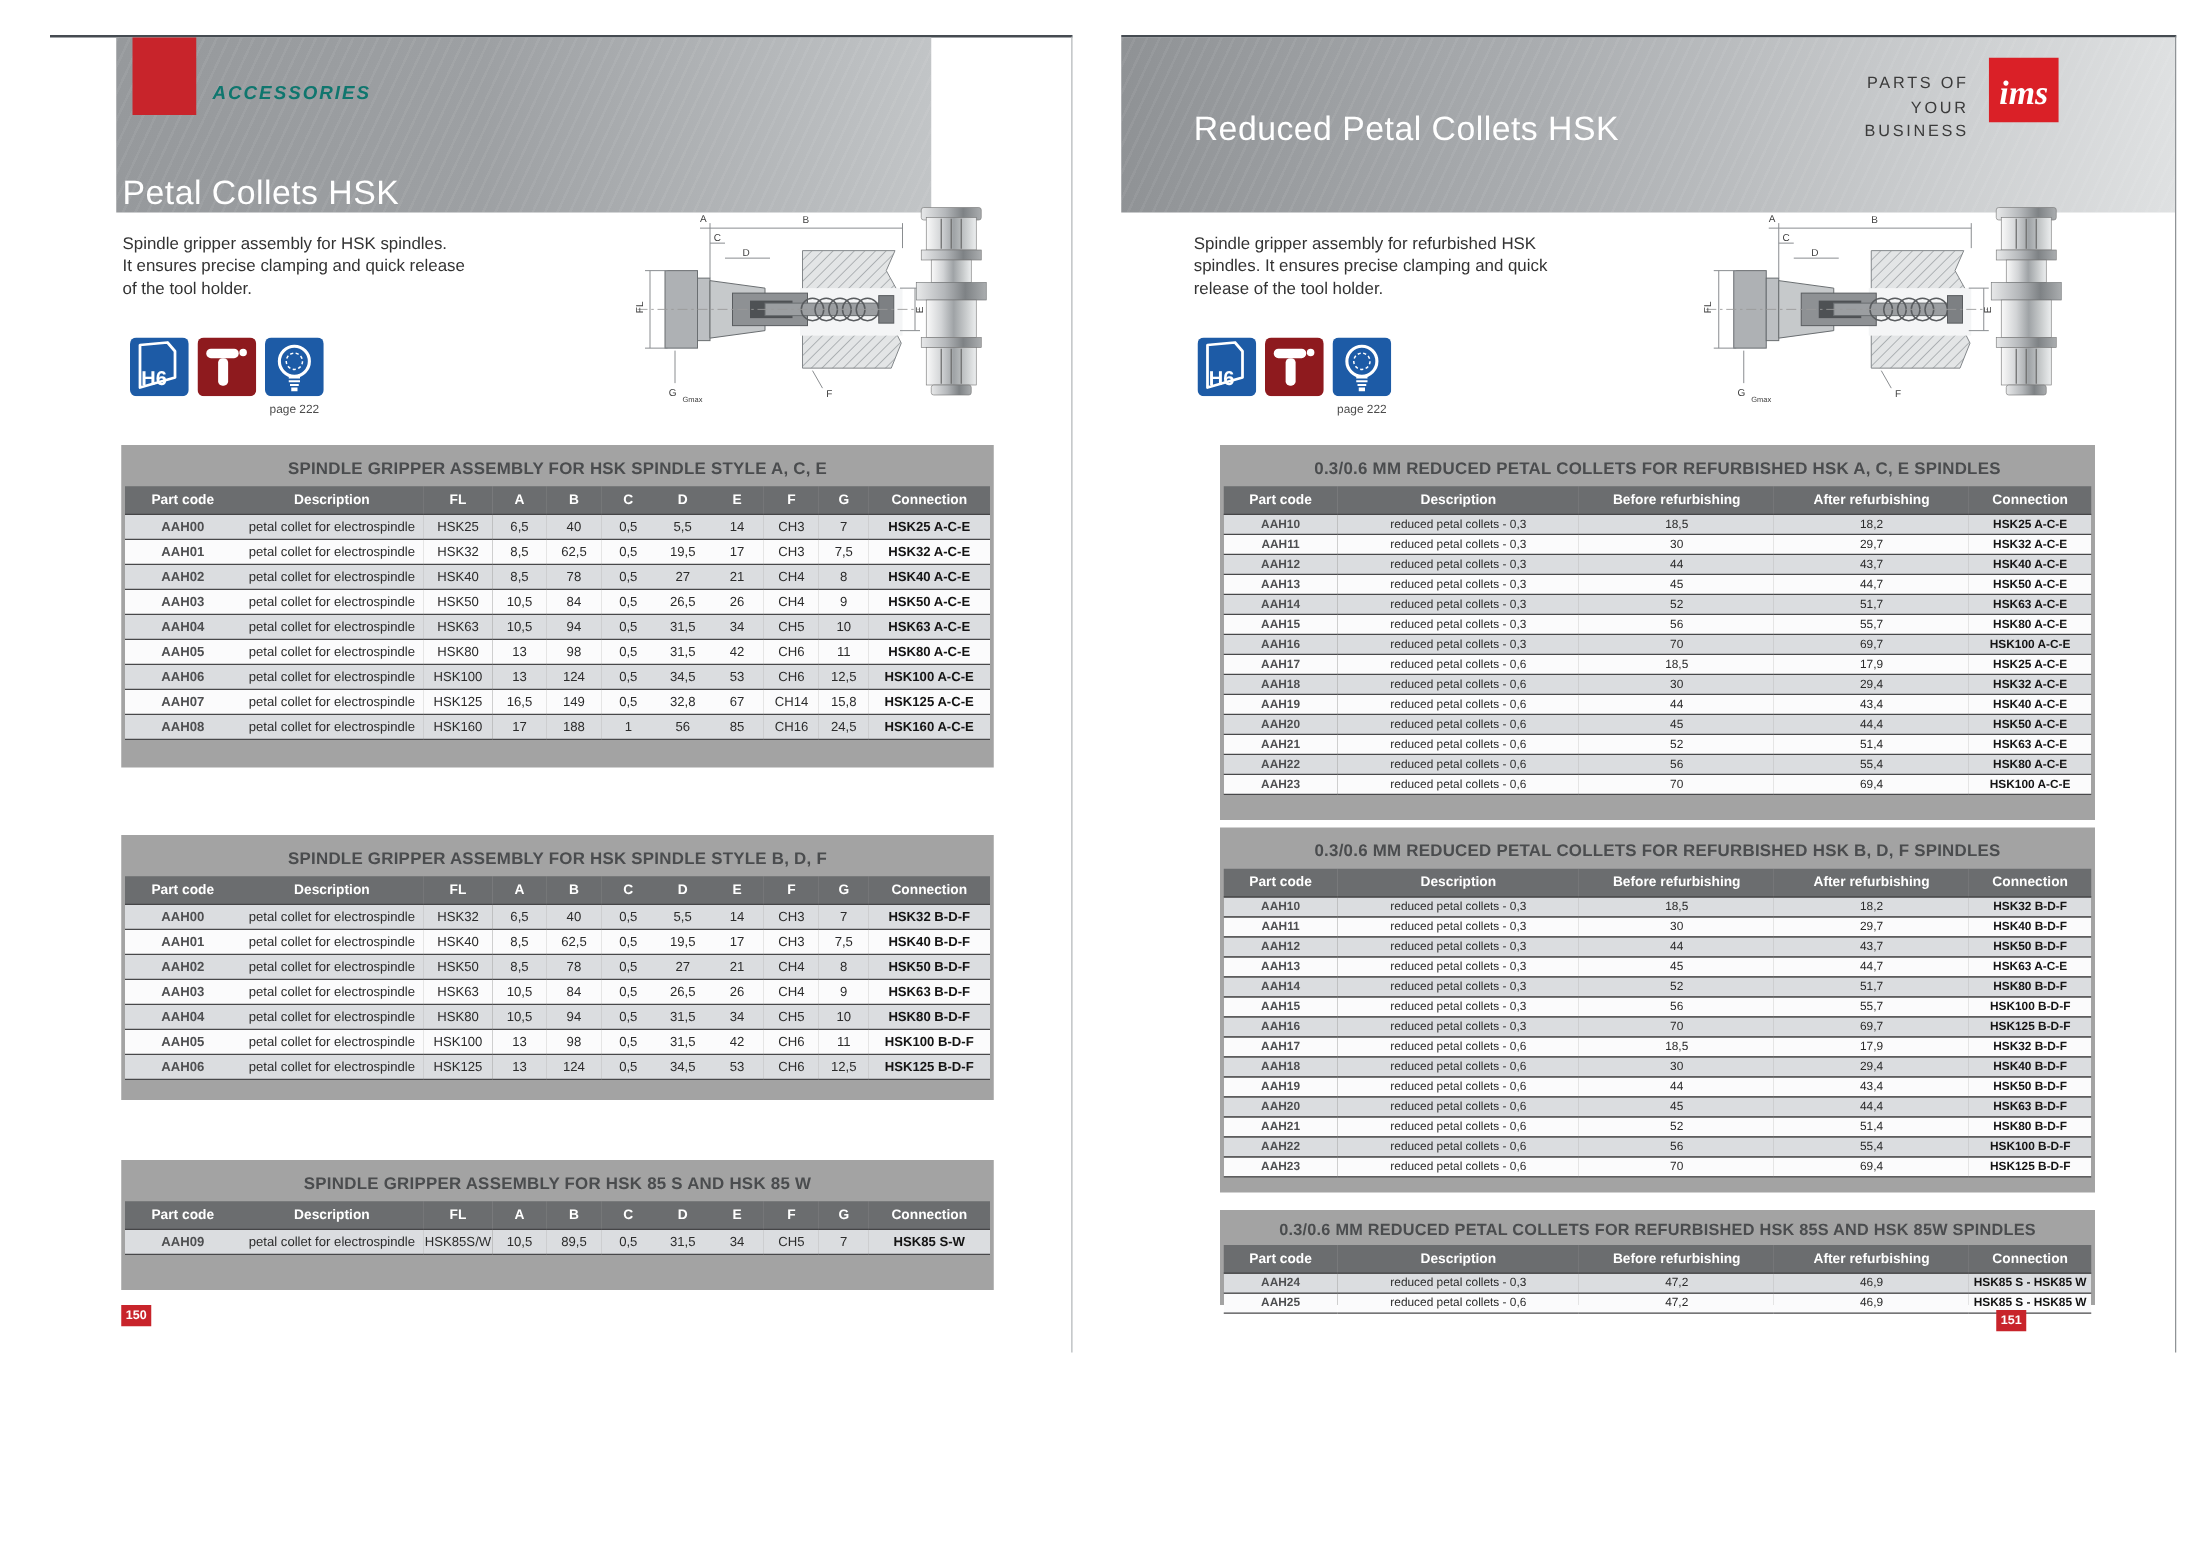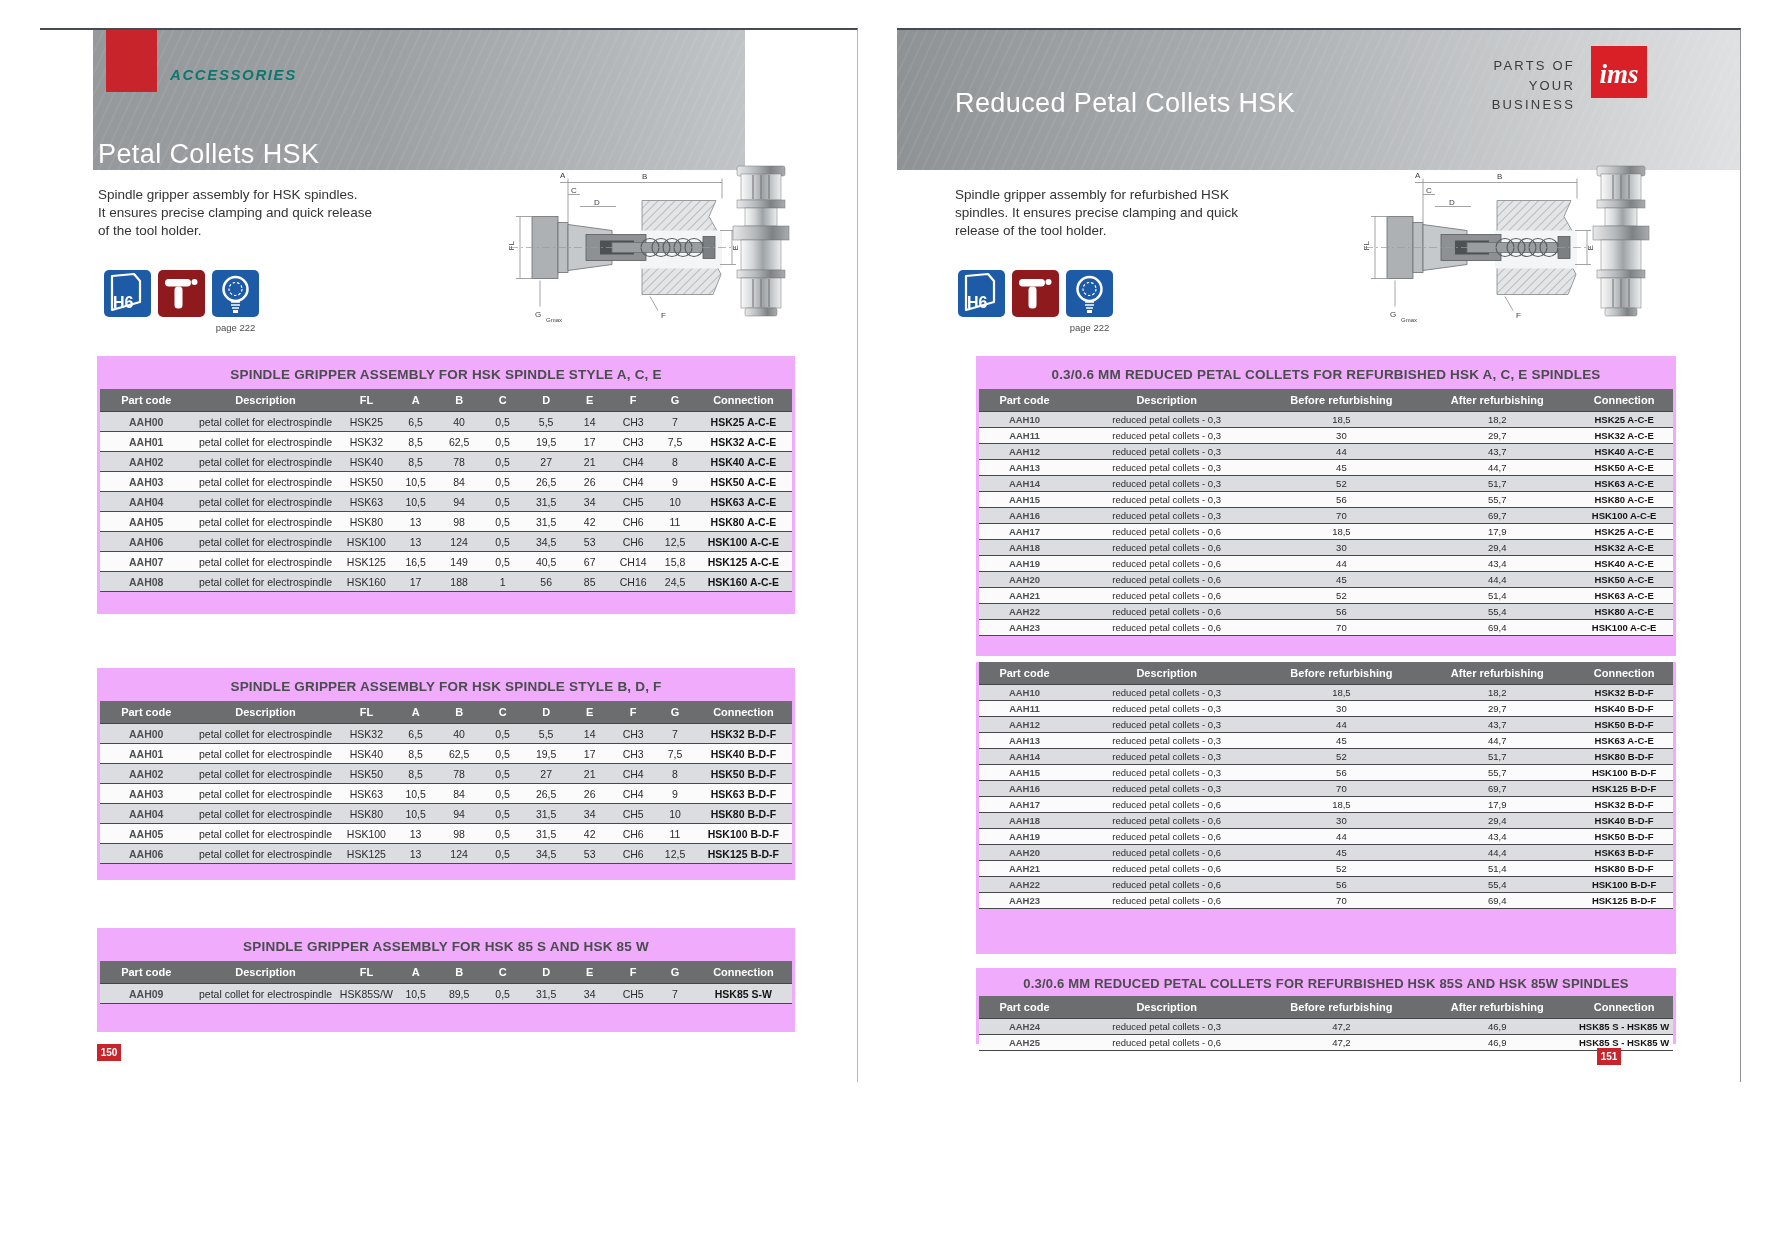--- a/index.html
+++ b/index.html
@@ -26,21 +26,21 @@
   .badge{width:47px;height:47px;display:block;}
   .page-ref{position:absolute;top:292px;width:47px;text-align:center;font-size:9.5px;color:#4c4c4c;}
   #left-page .page-ref{left:172px;}
   #right-page .page-ref{left:169px;}
   .drawing{position:absolute;top:133px;width:250px;height:168px;}
   #left-page .drawing{left:450px;}
   #right-page .drawing{left:448px;}
   .photo{position:absolute;top:130px;width:72px;height:160px;}
   #left-page .photo{left:685px;}
   #right-page .photo{left:688px;}
-  .panel{position:absolute;background:#f0abfc;}
+  .panel{position:absolute;background:#a3a3a3;}
   #left-page .panel{left:57px;width:698px;}
   #right-page .panel{left:79px;width:700px;}
   #lp-panel1{top:326px;height:258px;}
   #lp-panel2{top:638px;height:212px;}
   #lp-panel3{top:898px;height:104px;}
   #rp-panel1{top:326px;height:300px;}
   #rp-panel2{top:632px;height:292px;}
   #rp-panel3{top:938px;height:76px;}
   .panel-title{text-align:center;font-weight:bold;font-size:13.5px;color:#4a4c4e;letter-spacing:.2px;padding:11px 4px 7px;}
   #rp-panel3 .panel-title{padding-top:8px;padding-bottom:5px;font-size:13px;}
@@ -321,21 +321,21 @@
             <td>12,5</td>
             <td class="conn">HSK100 A-C-E</td>
           </tr>
           <tr>
             <td class="partcode">AAH07</td>
             <td>petal collet for electrospindle</td>
             <td>HSK125</td>
             <td>16,5</td>
             <td>149</td>
             <td>0,5</td>
-            <td>40,5</td>
+            <td>32,8</td>
             <td>67</td>
             <td>CH14</td>
             <td>15,8</td>
             <td class="conn">HSK125 A-C-E</td>
           </tr>
           <tr>
             <td class="partcode">AAH08</td>
             <td>petal collet for electrospindle</td>
             <td>HSK160</td>
             <td>17</td>
@@ -650,20 +650,21 @@
             <td>reduced petal collets - 0,6</td>
             <td>70</td>
             <td>69,4</td>
             <td class="conn">HSK100 A-C-E</td>
           </tr>
         </tbody>
       </table>
   </div>
 
   <div class="panel" id="rp-panel2">
+    <div class="panel-title">0.3/0.6 MM REDUCED PETAL COLLETS FOR REFURBISHED HSK B, D, F SPINDLES</div>
     <table class="t-right">
         <thead>
           <tr>
             <th>Part code</th>
             <th>Description</th>
             <th>Before refurbishing</th>
             <th>After refurbishing</th>
             <th>Connection</th>
           </tr>
         </thead>

